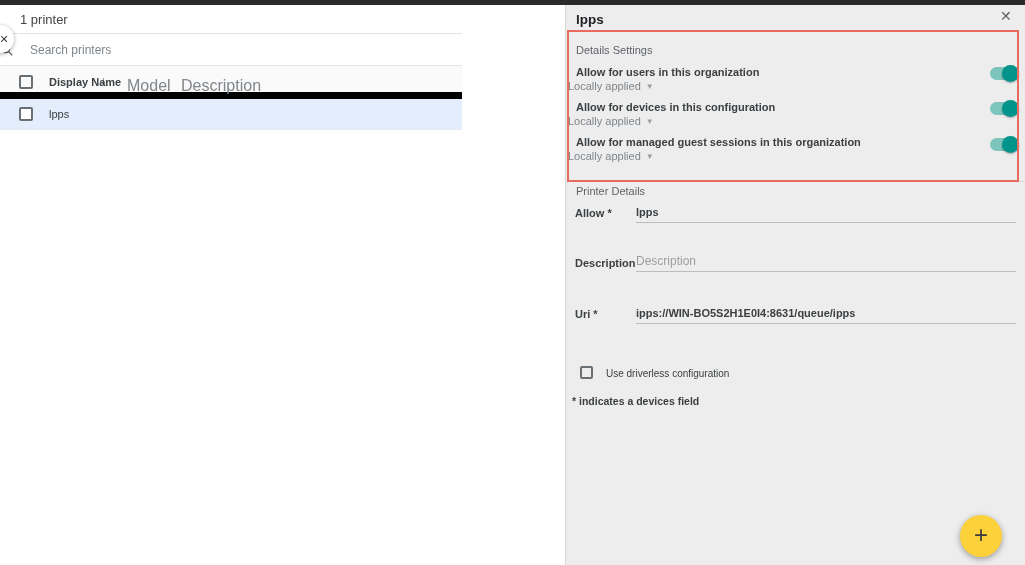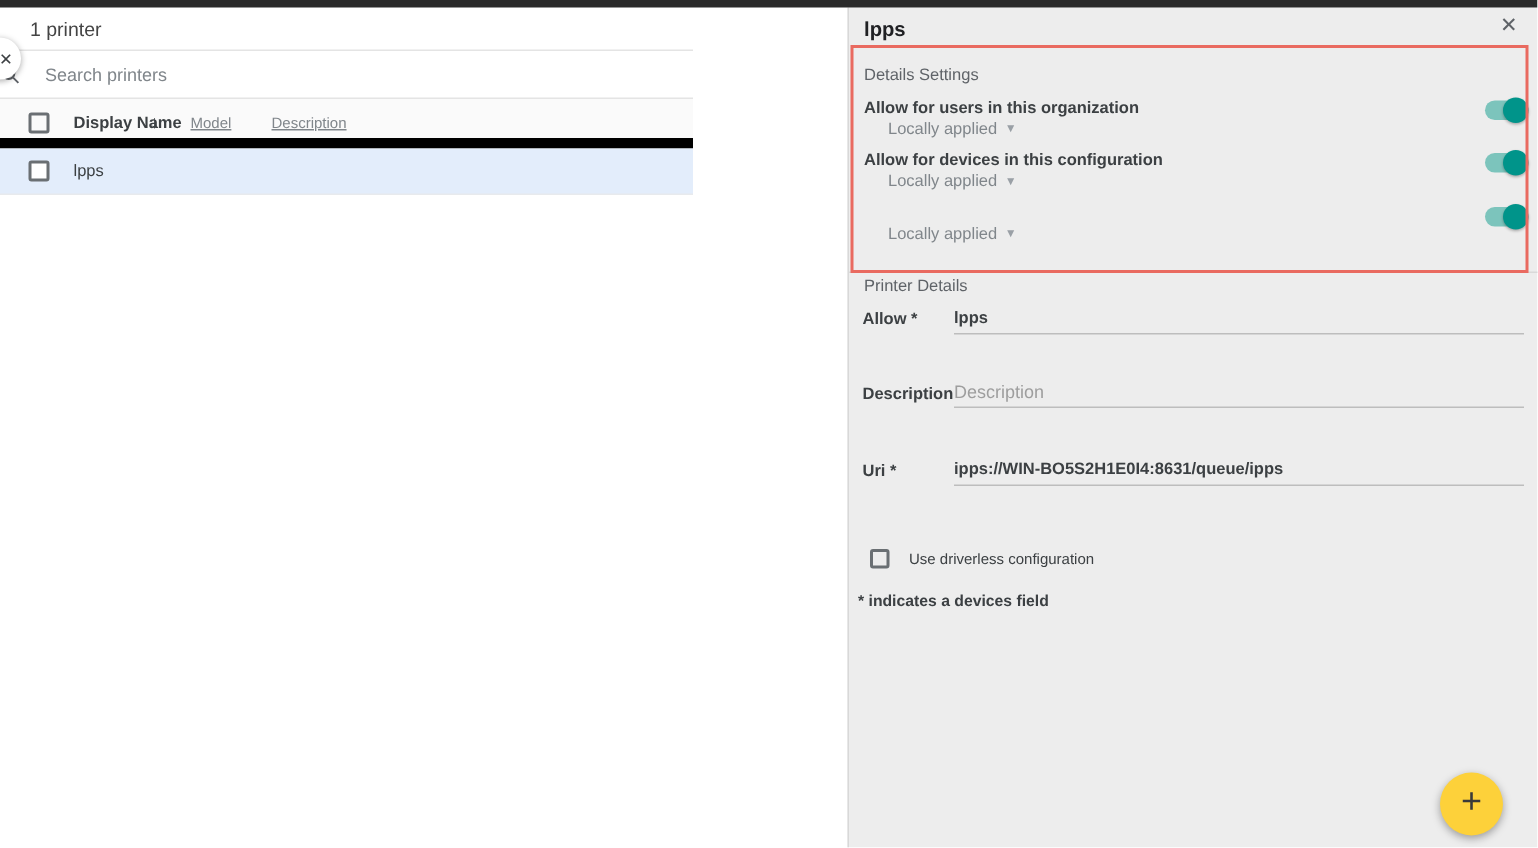--- a/index.html
+++ b/index.html
@@ -26,21 +26,21 @@
   }
   .search-input::placeholder { color: #80868b; }
   .table-header { height: 33px; background: #fafafa; border-bottom: 7px solid #000000; position: relative; }
   .cbx {
     width: 14px; height: 14px; border: 2px solid #6a6f73; border-radius: 2px;
     background: transparent; position: absolute; cursor: pointer;
   }
   .th-cbx { left: 19px; top: 9px; }
   .col-display-name { position: absolute; left: 49px; top: 10px; font-size: 11px; font-weight: 700; color: #3c4043; cursor: pointer; }
   .sort-arrow { position: absolute; left: 100px; top: 8px; font-size: 12px; color: #3c4043; cursor: pointer; }
-  .col-gray { position: absolute; top: 11px; font-size: 10px; color: #80868b; text-decoration: underline; }
+  .col-gray { position: absolute; top: 11px; font-size: 16px; color: #80868b; }
   .col-model { left: 127px; }
   .col-description { left: 181px; }
   .printer-row { height: 31px; position: relative; border-bottom: 1px solid #e8eaed; cursor: pointer; }
   .row-cbx { left: 19px; top: 8px; background: #fff; }
   .row-name { position: absolute; left: 49px; top: 9px; font-size: 11px; color: #3c4043; }
 
   
   .edge-btn {
     position: absolute; left: -14px; top: 25px; width: 28px; height: 28px;
     background: #fff; border-radius: 50%; box-shadow: 0 1px 4px rgba(0,0,0,0.35);
@@ -54,21 +54,21 @@
     background: #ededed; border-left: 1px solid #d8d8d8;
   }
   .panel-title { position: absolute; left: 10px; top: 7px; font-size: 13.5px; font-weight: 700; color: #202124; }
   .panel-close { position: absolute; left: 434px; top: 3px; font-size: 14px; color: #5f6368; cursor: pointer; }
   .annotation-box {
     position: absolute; left: 1px; top: 25px; width: 452px; height: 152px;
     border: 2px solid #e96a60; pointer-events: none; z-index: 4;
   }
   .section-label { position: absolute; left: 10px; font-size: 11px; color: #5f6368; }
   .tg-label { position: absolute; left: 10px; font-size: 11px; font-weight: 600; color: #3c4043; }
-  .tg-applied { position: absolute; left: 26px; font-size: 11px; color: #80868b; cursor: pointer; }
+  .tg-applied { position: absolute; left: 2px; font-size: 11px; color: #80868b; cursor: pointer; }
   .tg-applied .dd { font-size: 8px; color: #9aa0a6; margin-left: 5px; vertical-align: 1px; }
   .toggle { position: absolute; left: 424px; width: 28px; height: 18px; cursor: pointer; }
   .tg-track { position: absolute; left: 0; top: 3px; width: 26px; height: 13px; border-radius: 7px; background: #7cc4bc; }
   .tg-thumb { position: absolute; right: -1px; top: 1px; width: 17px; height: 17px; border-radius: 50%; background: #00948a; box-shadow: 0 1px 2px rgba(0,0,0,0.3); }
   .panel-divider { position: absolute; left: 0; top: 176px; width: 460px; height: 1px; background: #d9d9d9; }
 
   .field-label { position: absolute; left: 9px; font-size: 11px; font-weight: 700; color: #3c4043; }
   .field-input {
     position: absolute; left: 70px; width: 380px; height: 22px;
     border: none; border-bottom: 1px solid #bdbdbd; outline: none; background: transparent;
@@ -141,20 +141,21 @@
       <div class="tg-thumb" style="background: rgb(0, 148, 138);"></div>
     </div>
 
   <div class="tg-label" style="top:96px">Allow for devices in this configuration</div>
   <div class="tg-applied" style="top:110px"><span>Locally applied</span><span class="dd">▼</span></div>
   <div class="toggle" style="top:94px">
       <div class="tg-track" style="background: rgb(124, 196, 188);"></div>
       <div class="tg-thumb" style="background: rgb(0, 148, 138);"></div>
     </div>
 
+  <div class="tg-label" style="top:131px">Allow for managed guest sessions in this organization</div>
   <div class="tg-applied" style="top:145px"><span>Locally applied</span><span class="dd">▼</span></div>
   <div class="toggle" style="top:130px">
       <div class="tg-track" style="background: rgb(124, 196, 188);"></div>
       <div class="tg-thumb" style="background: rgb(0, 148, 138);"></div>
     </div>
 
   <div class="panel-divider"></div>
 
   <div class="section-label" style="top:180px">Printer Details</div>
 

